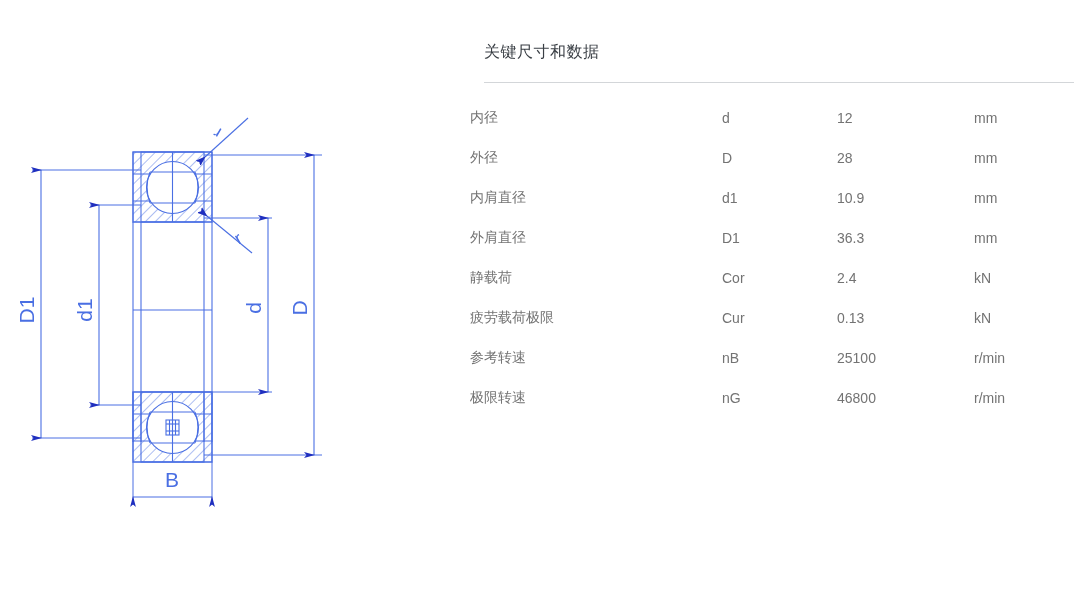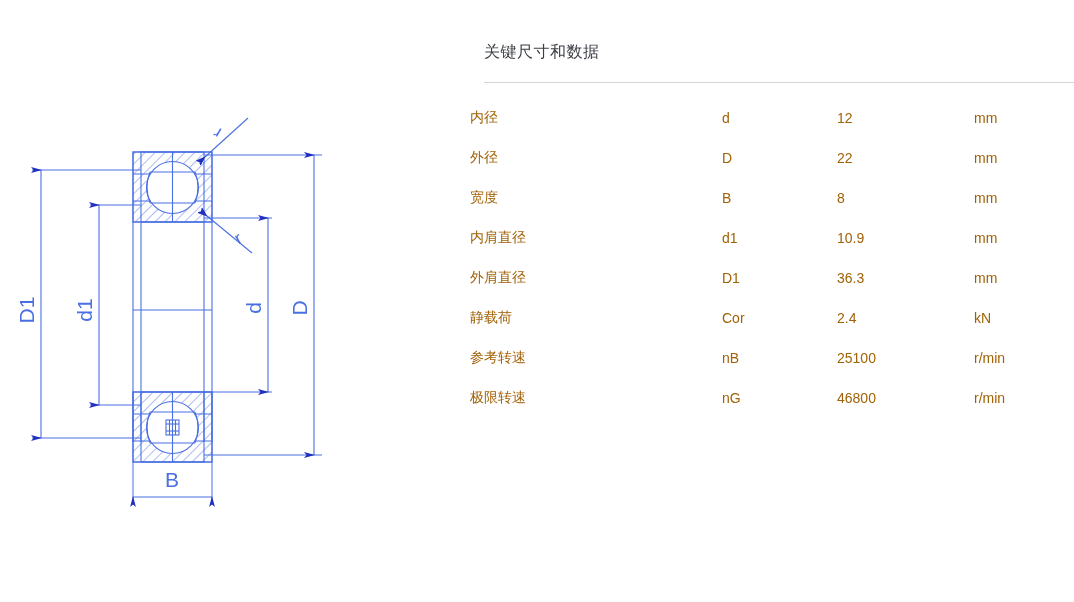--- a/index.html
+++ b/index.html
@@ -46,21 +46,21 @@
   #spec-table {
     position: absolute;
     left: 0; top: 98px;
     width: 604px;
     border-collapse: collapse;
   }
   #spec-table tr { height: 40px; }
   #spec-table td {
     padding: 0;
     font-size: 14px;
-    color: #a16207;
+    color: #737373;
     font-weight: 400;
     vertical-align: middle;
     white-space: nowrap;
   }
   td.col-label  { width: 252px; padding-left: 16px; }
   td.col-symbol { width: 115px; }
   td.col-value  { width: 137px; }
   td.col-unit   { width: 100px; }
 </style>
 </head>
@@ -183,27 +183,21 @@
     <tbody>
       <tr>
         <td class="col-label">内径</td>
         <td class="col-symbol">d</td>
         <td class="col-value">12</td>
         <td class="col-unit">mm</td>
       </tr>
       <tr>
         <td class="col-label">外径</td>
         <td class="col-symbol">D</td>
-        <td class="col-value">22</td>
-        <td class="col-unit">mm</td>
-      </tr>
-      <tr>
-        <td class="col-label">宽度</td>
-        <td class="col-symbol">B</td>
-        <td class="col-value">8</td>
+        <td class="col-value">28</td>
         <td class="col-unit">mm</td>
       </tr>
       <tr>
         <td class="col-label">内肩直径</td>
         <td class="col-symbol">d1</td>
         <td class="col-value">10.9</td>
         <td class="col-unit">mm</td>
       </tr>
       <tr>
         <td class="col-label">外肩直径</td>
@@ -211,20 +205,26 @@
         <td class="col-value">36.3</td>
         <td class="col-unit">mm</td>
       </tr>
       <tr>
         <td class="col-label">静载荷</td>
         <td class="col-symbol">Cor</td>
         <td class="col-value">2.4</td>
         <td class="col-unit">kN</td>
       </tr>
       <tr>
+        <td class="col-label">疲劳载荷极限</td>
+        <td class="col-symbol">Cur</td>
+        <td class="col-value">0.13</td>
+        <td class="col-unit">kN</td>
+      </tr>
+      <tr>
         <td class="col-label">参考转速</td>
         <td class="col-symbol">nB</td>
         <td class="col-value">25100</td>
         <td class="col-unit">r/min</td>
       </tr>
       <tr>
         <td class="col-label">极限转速</td>
         <td class="col-symbol">nG</td>
         <td class="col-value">46800</td>
         <td class="col-unit">r/min</td>

